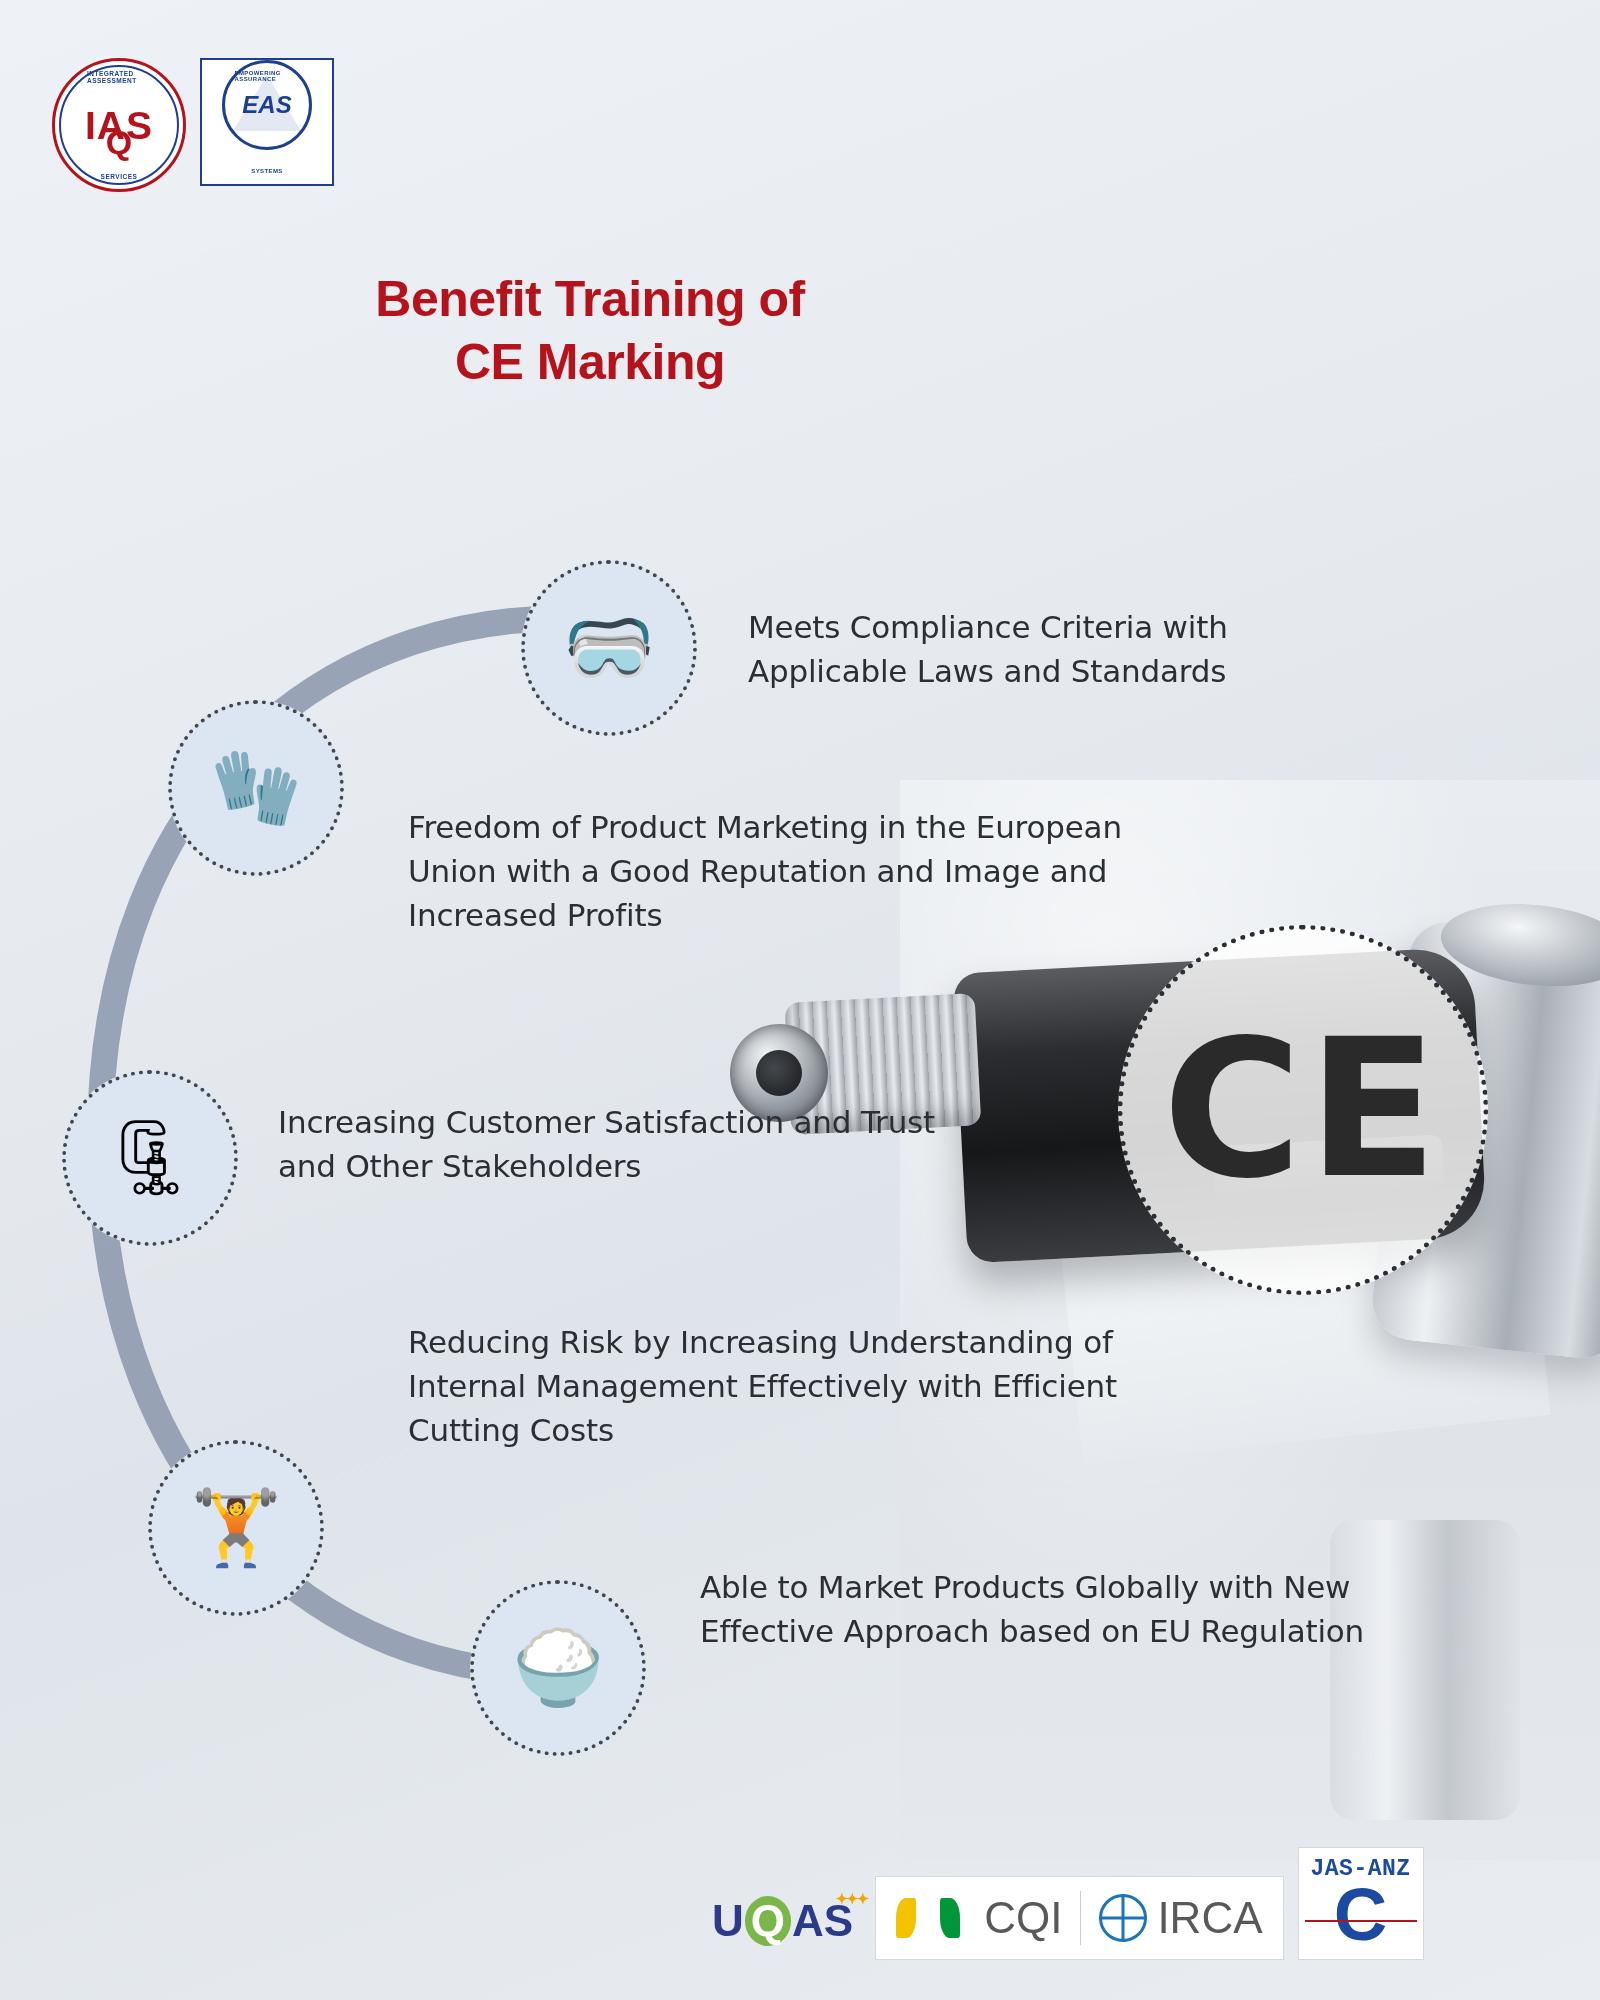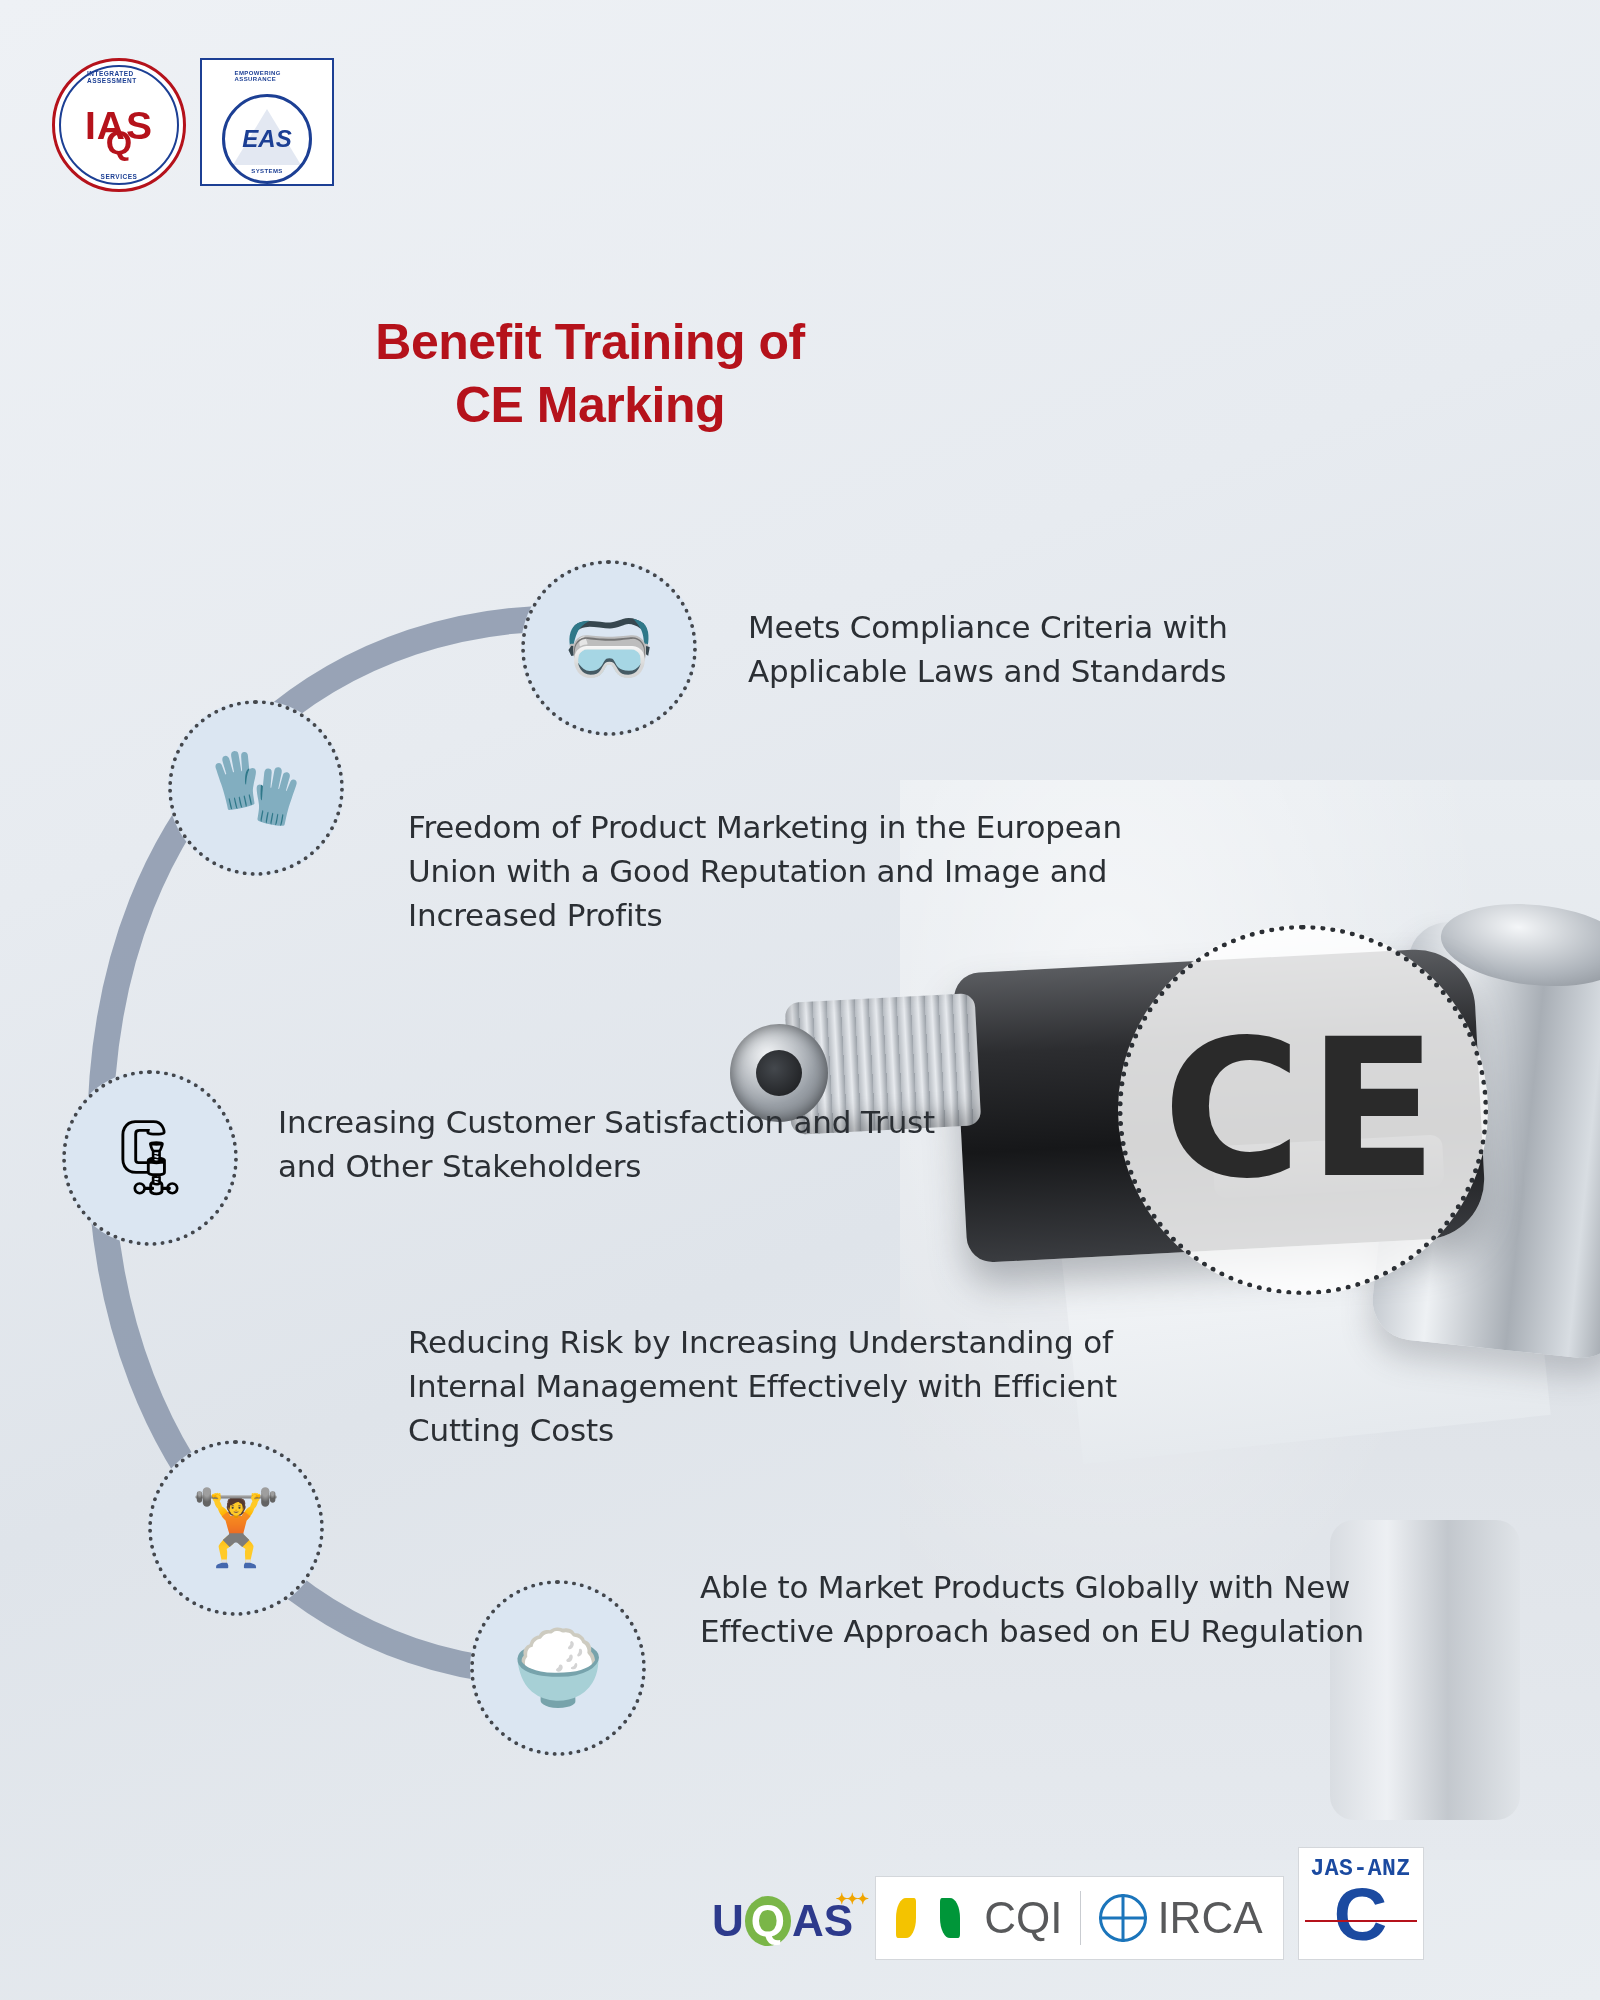--- a/index.html
+++ b/index.html
@@ -174,21 +174,21 @@
   .ias-logo .micro.top { top: 9px; left: 50%; transform: translateX(-50%); }
   .ias-logo .micro.bottom { bottom: 9px; left: 50%; transform: translateX(-50%); }
   .eas-logo {
     position: relative;
     width: 130px;
     height: 124px;
     background: #ffffff;
     border: 2px solid #1c3f94;
     display: flex;
     align-items: center;
-    justify-content: flex-end;
+    justify-content: flex-start;
     flex-direction: column;
   }
   .eas-logo .eas-circle {
     width: 84px;
     height: 84px;
     border-radius: 50%;
     border: 3px solid #1c3f94;
     display: flex;
     align-items: center;
     justify-content: center;
@@ -233,21 +233,20 @@
     position: absolute;
     left: 0;
     top: 268px;
     width: 1180px;
     text-align: center;
     color: #b5121b;
     font-weight: bold;
     font-size: 50px;
     line-height: 1.25;
     letter-spacing: -0.5px;
-    margin-top: 43px;
   }
   .title .line2 { display: block; }
   
   .arc-svg {
     position: absolute;
     left: 40px;
     top: 540px;
     width: 700px;
     height: 1230px;
   }

